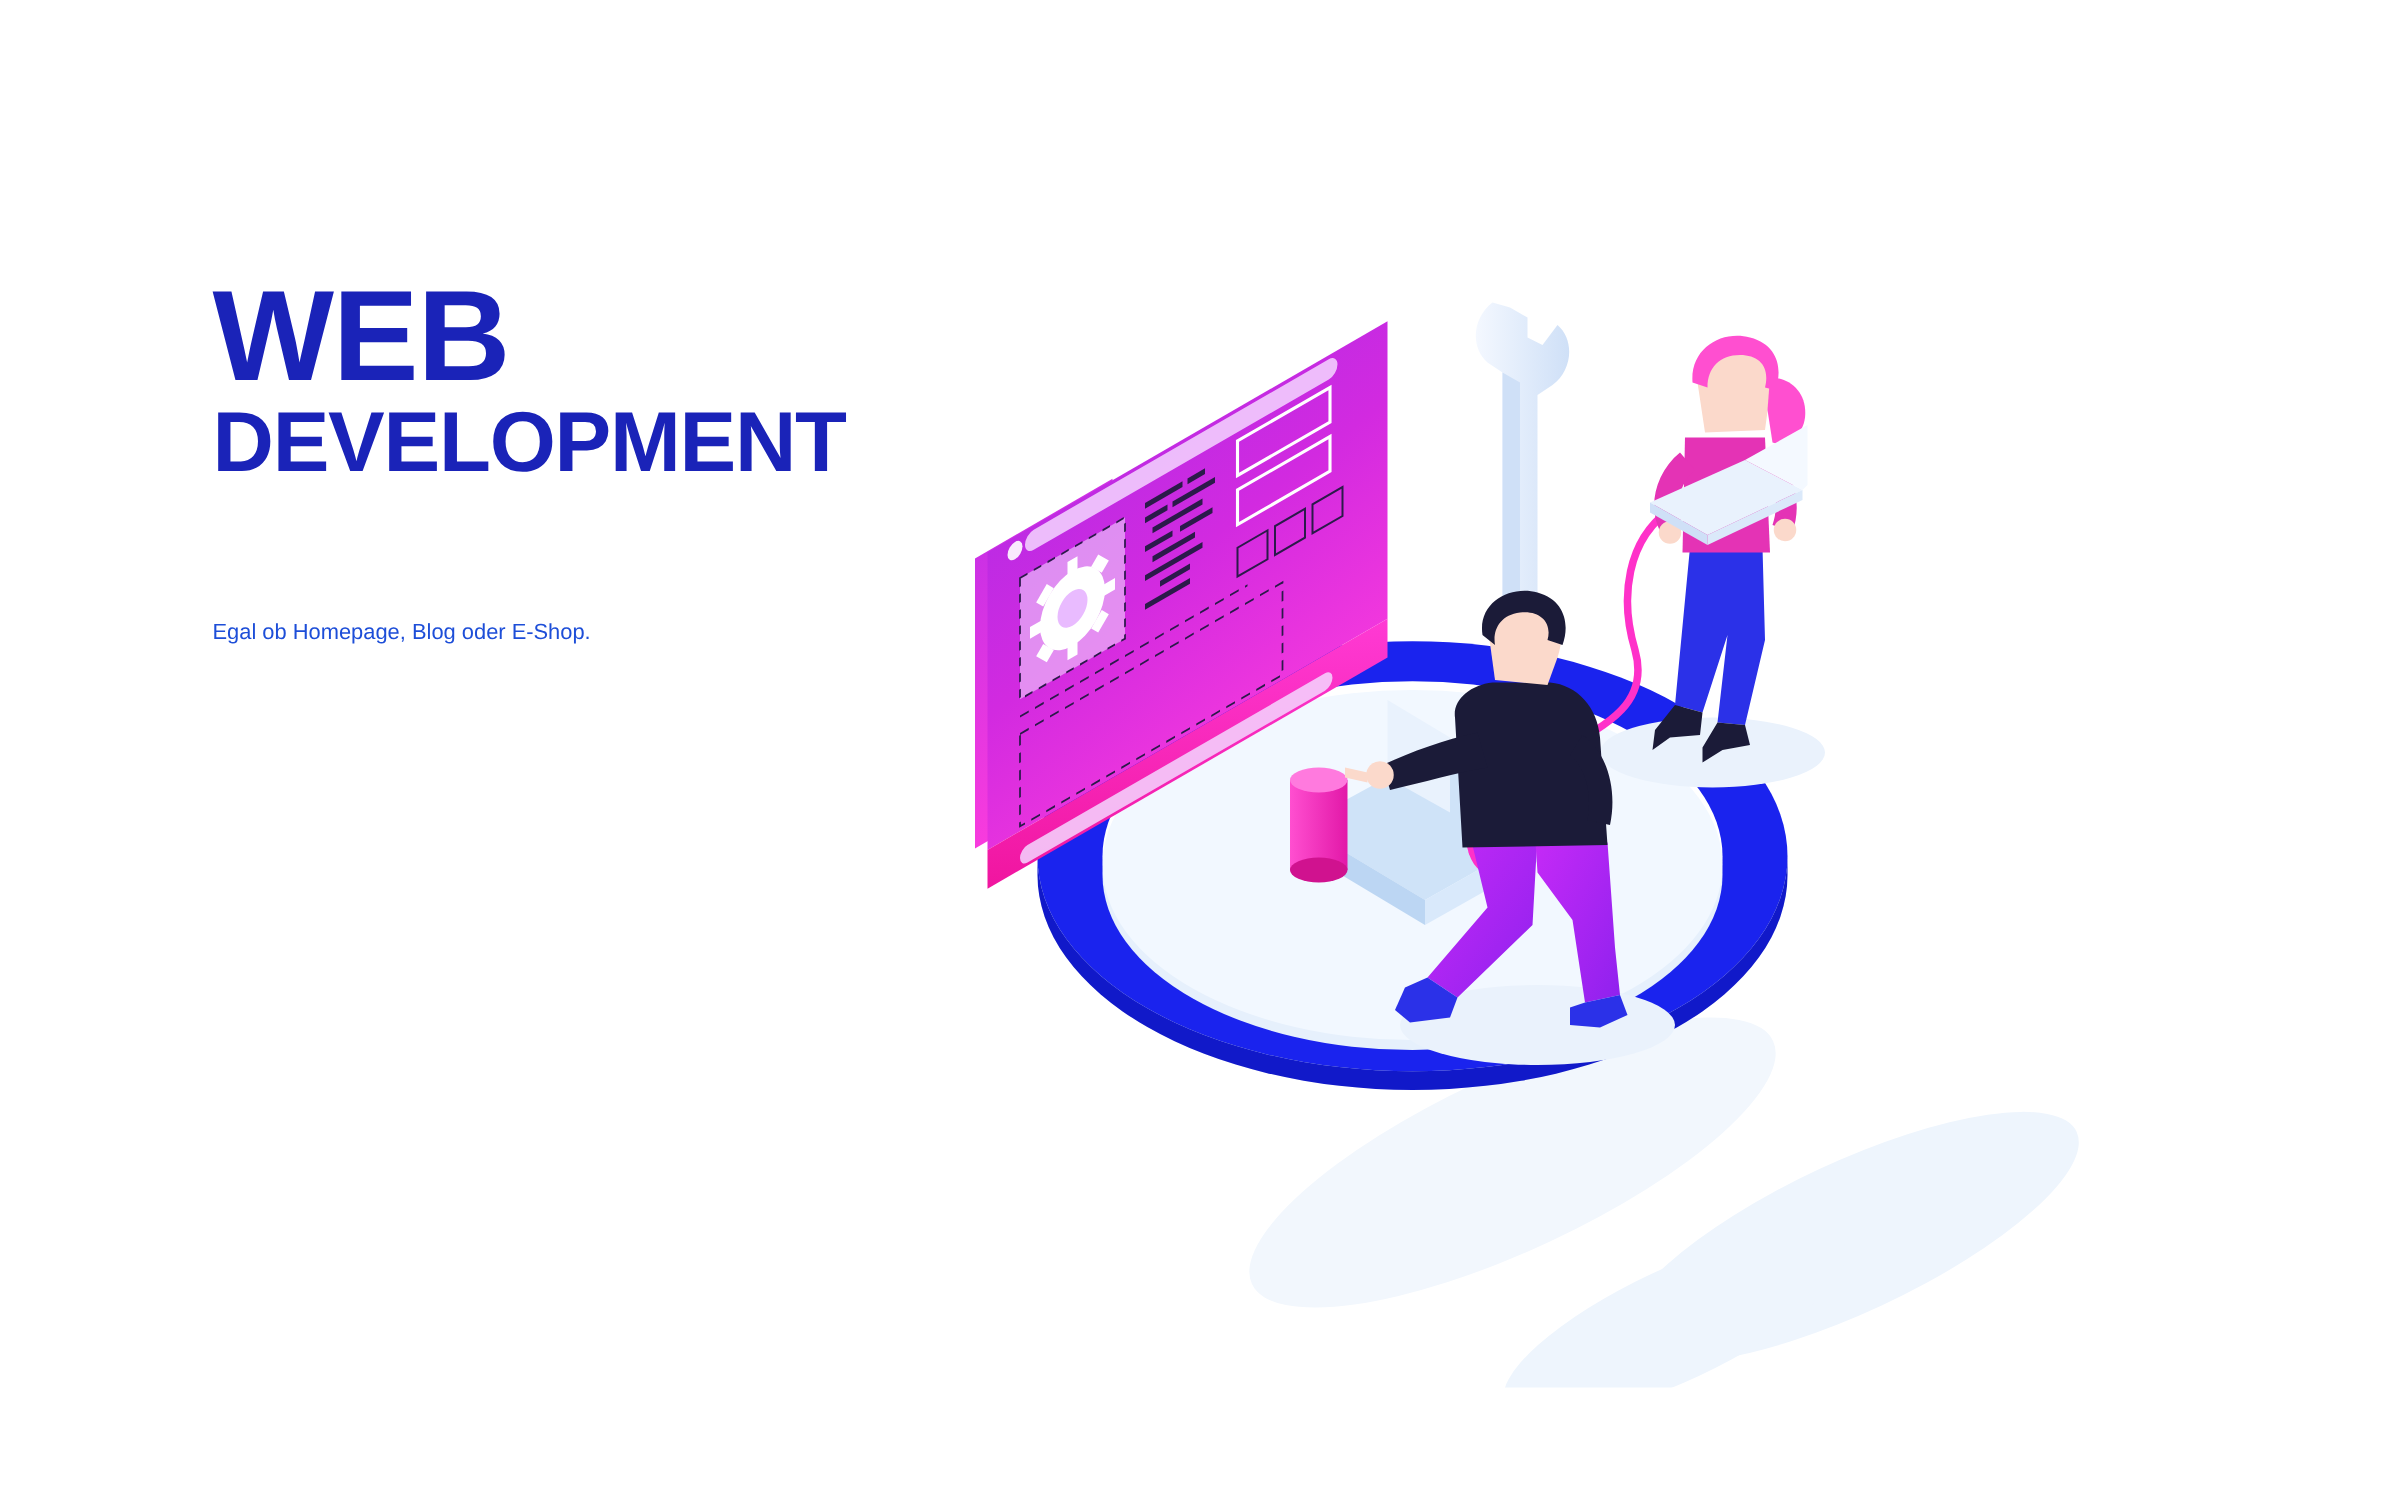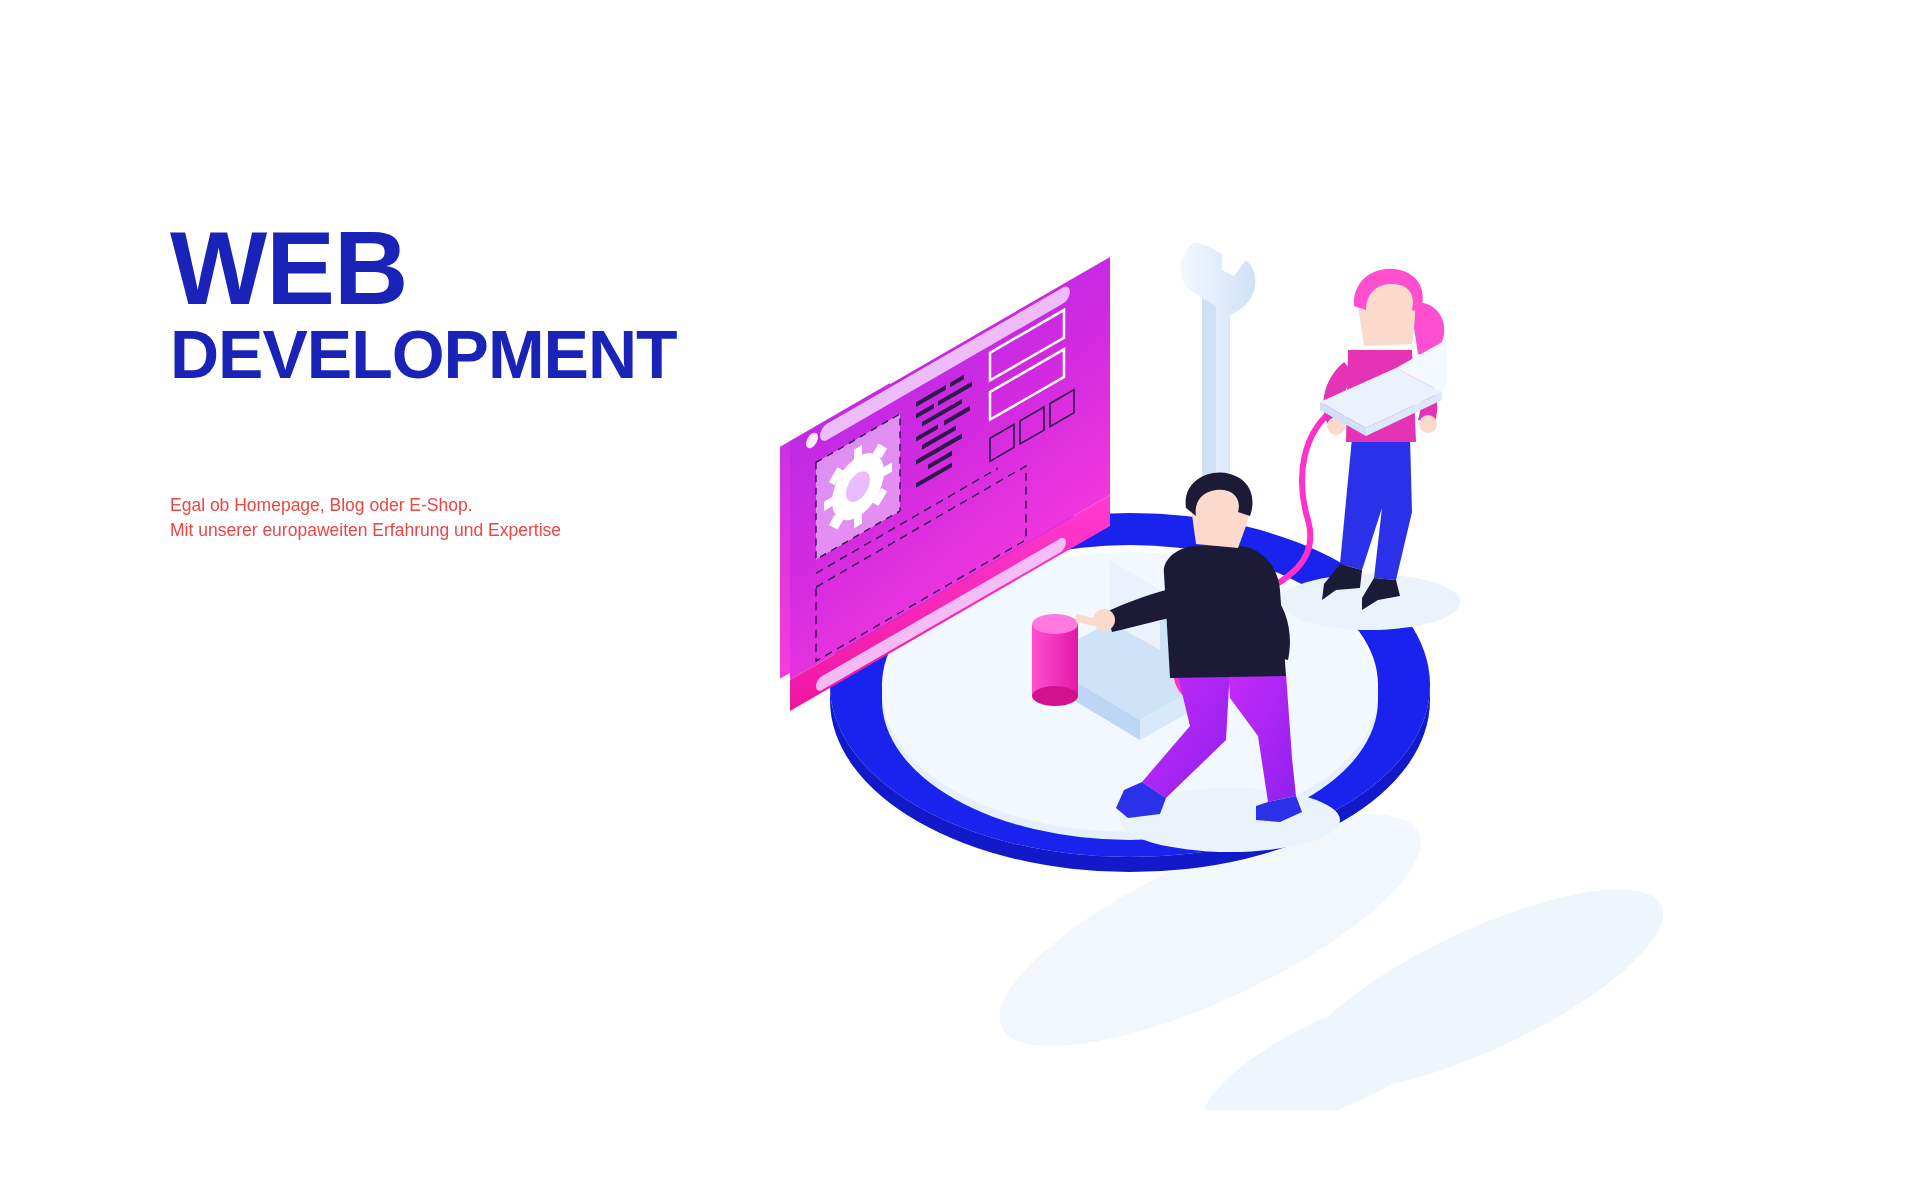--- a/index.html
+++ b/index.html
@@ -47,21 +47,21 @@
     margin-top: 6px;
   }
 
   .subtext {
     position: absolute;
     left: 170px;
     top: 493px;
     width: 620px;
     font-size: 17.5px;
     line-height: 1.45;
-    color: #ef4444;
+    color: #1d4ed8;
     font-family: "Liberation Sans", sans-serif;
   }
   .subtext div { white-space: nowrap; }
 
   
   #illustration {
     position: absolute;
     left: 780px;
     top: 230px;
     width: 1000px;
@@ -78,21 +78,20 @@
 
 <div id="stage">
 
   <div class="headline">
     <span class="line1">WEB</span>
     <span class="line2">DEVELOPMENT</span>
   </div>
 
   <div class="subtext">
     <div>Egal ob Homepage, Blog oder E-Shop.</div>
-    <div>Mit unserer europaweiten Erfahrung und Expertise</div>
   </div>
 
   <div id="illustration">
     <svg viewBox="0 0 1000 880" xmlns="http://www.w3.org/2000/svg">
       <defs>
         <linearGradient id="screenGrad" x1="0" y1="0" x2="0.6" y2="1">
           <stop offset="0%" stop-color="#a22ce8"></stop>
           <stop offset="55%" stop-color="#d22ae0"></stop>
           <stop offset="100%" stop-color="#ff3ddc"></stop>
         </linearGradient>

